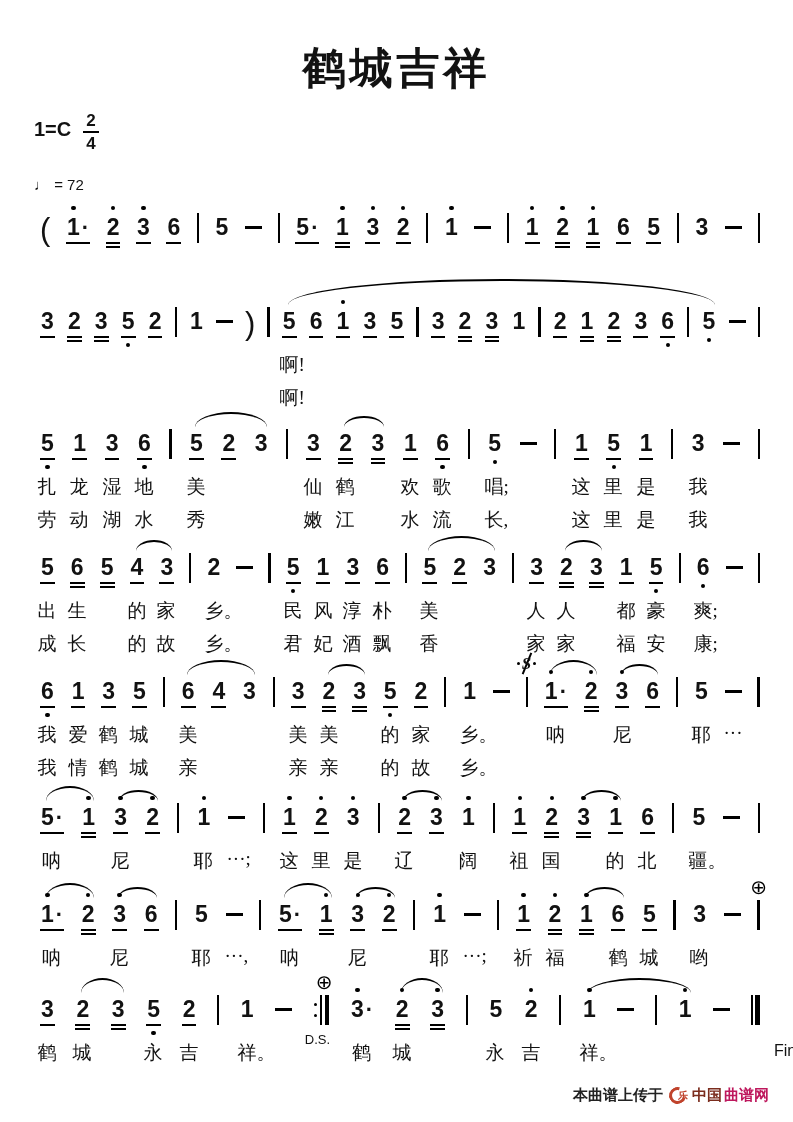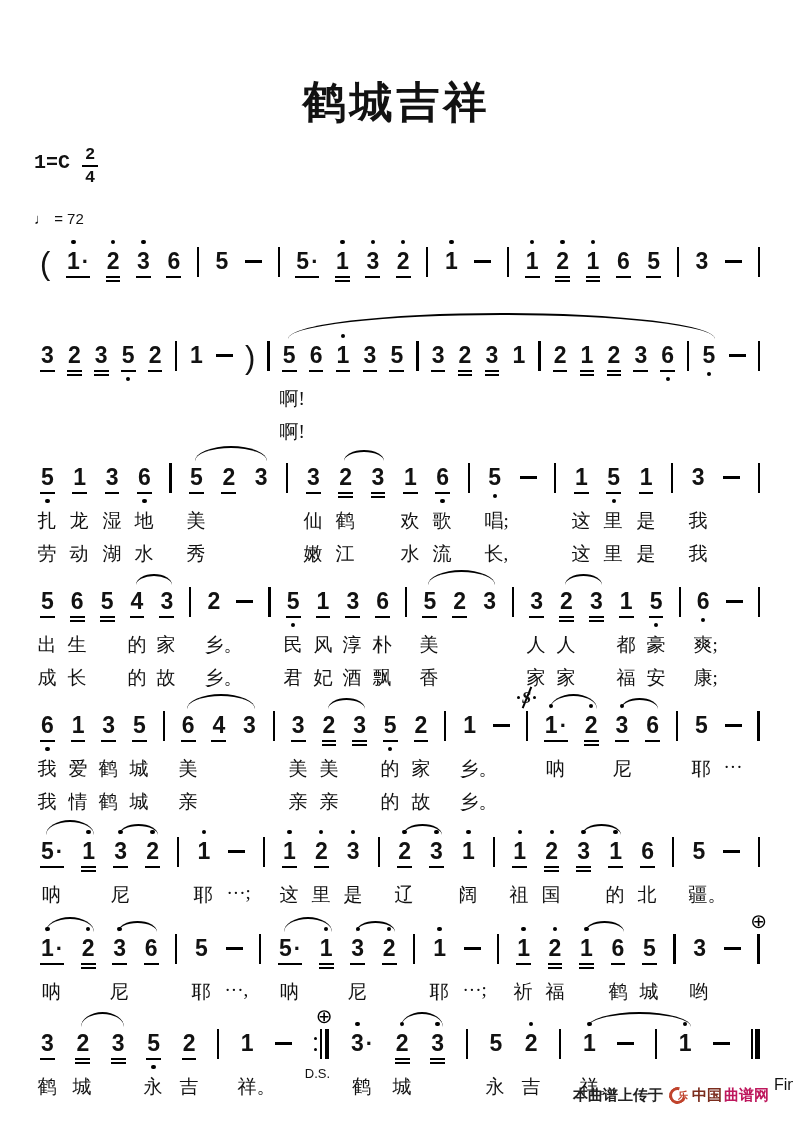--- a/index.html
+++ b/index.html
@@ -1,20 +1,20 @@
 <!DOCTYPE html>
 <html><head>
 <meta charset="utf-8">
 <style>
   html,body{margin:0;padding:0;background:#e8e8e8;}
   .page{width:793px;height:1122px;position:relative;background:#ffffff;margin:0 auto;overflow:hidden;
         font-family:"Liberation Sans",sans-serif;color:#121212;}
-  .title{margin:0;padding-top:74px;text-align:center;font-size:43px;font-weight:bold;letter-spacing:4px;}
+  .title{margin:0;padding-top:40px;text-align:center;font-size:43px;font-weight:bold;letter-spacing:4px;}
   .meta{display:flex;justify-content:space-between;align-items:flex-start;padding:20px 28px 0 34px;}
-  .keyrow{display:flex;align-items:flex-start;font-weight:bold;font-size:20px;line-height:22px;font-family:Liberation Mono, monospace;}
+  .keyrow{display:flex;align-items:flex-start;font-weight:bold;font-size:20px;line-height:22px;}
   .frac{margin-left:12px;display:inline-flex;flex-direction:column;align-items:center;font-size:17px;line-height:1;margin-top:-6px;}
   .frac .num{border-bottom:2px solid #000;padding:0 3px 2px;font-weight:bold;}
   .frac .den{padding-top:2px;font-weight:bold;}
   .temporow{margin-top:24px;font-size:15px;}
   .tnote{font-size:15px;margin-right:1px;}
   .meta-right{text-align:right;font-size:19px;font-weight:bold;line-height:31px;padding-right:4px;}
   .score{margin:20px 33px 0 40px;}
   .score-line{position:relative;}
   .notes-row{position:relative;display:flex;justify-content:space-between;align-items:flex-start;height:40px;}
   .note{position:relative;display:inline-block;padding:0 1px;}

